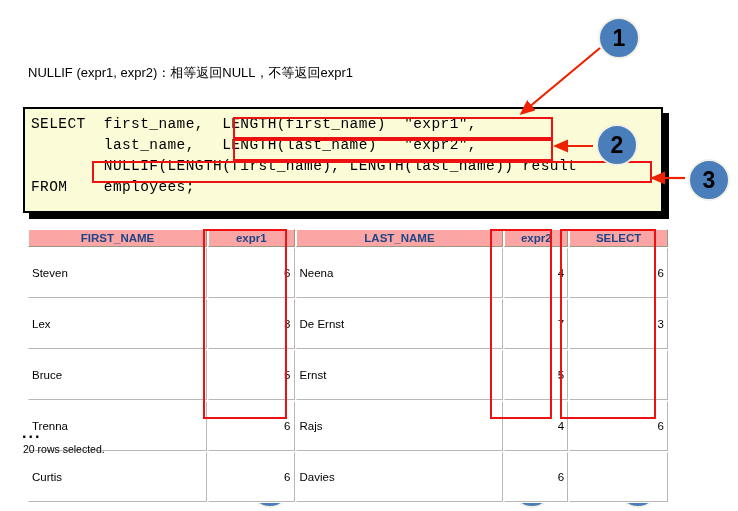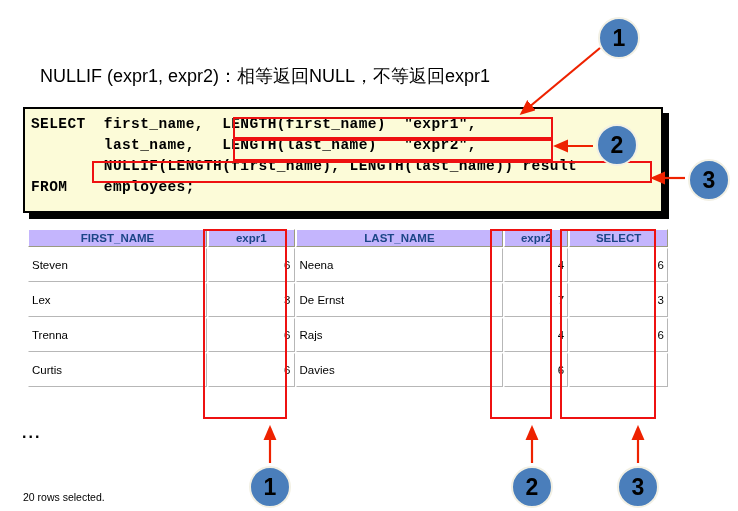--- a/index.html
+++ b/index.html
@@ -7,22 +7,22 @@
     width:738px;height:511px;
     background:#ffffff;
     font-family:"Liberation Sans", sans-serif;
     position:relative;
     overflow:hidden;
   }
   .stage{position:absolute;left:0;top:0;width:738px;height:511px;}
 
   
   .title{
-    position:absolute;left:40px;top:64px;
-    font-size:18px;color:#000;
+    position:absolute;left:28px;top:64px;
+    font-size:13px;color:#000;
     white-space:nowrap;
     letter-spacing:0px;
   }
 
   
   .codeshadow{
     position:absolute;left:29px;top:113px;
     width:640px;height:106px;
     background:#000000;
   }
@@ -30,21 +30,21 @@
     position:absolute;left:23px;top:107px;
     width:640px;height:106px;
     background:#fcfbd8;
     border:2px solid #000000;
     box-sizing:border-box;
   }
   .code pre{
     margin:0;
     padding:5px 0 0 6px;
     font-family:"Liberation Mono", monospace;
-    font-weight:bold;
+    font-weight:normal;
     font-size:14.5px;
     line-height:21px;
     color:#000;
     white-space:pre;
     letter-spacing:0.4px;
   }
 
   
   .hl{position:absolute;border:2px solid #ee1111;box-sizing:border-box;}
   .hl1{left:233px;top:117px;width:320px;height:22px;}
@@ -74,36 +74,36 @@
     position:absolute;left:27px;top:228px;
     width:642px;
     border-collapse:separate;
     border-spacing:1px;
     background:#ffffff;
     font-size:11.5px;
     color:#000;
     table-layout:fixed;
   }
   .grid th{
-    background:#c4b5fd;
+    background:#fca5a5;
     color:#1c4587;
     font-weight:bold;
     font-size:11.5px;
     height:16px;
     border-top:1px solid #ffffff;
     border-left:1px solid #ffffff;
     border-right:1px solid #9a9a82;
     border-bottom:1px solid #9a9a82;
     text-align:center;
     padding:0;
   }
   .grid td{
     background:#ffffff;
     height:16px;
-    padding:8px 3px;
+    padding:16px 3px;
     border-top:1px solid #ffffff;
     border-left:1px solid #ffffff;
     border-right:1px solid #b7b7b7;
     border-bottom:1px solid #b7b7b7;
     white-space:nowrap;
     overflow:hidden;
     margin-left:17px;
   }
   .grid td.num{text-align:right;}
 
@@ -112,21 +112,21 @@
   .cr-expr2{left:490px;top:229px;width:62px;height:190px;}
   .cr-result{left:560px;top:229px;width:96px;height:190px;}
 
   .dots{
     position:absolute;left:22px;top:424px;
     font-size:16px;font-weight:bold;color:#000;letter-spacing:2px;
     font-family:"Liberation Sans", sans-serif;
   }
   .rowcount{
     position:absolute;left:23px;top:443px;
-    font-size:10.5px;color:#000;margin-top:48px;
+    font-size:10.5px;color:#000;
   }
 </style>
 </head>
 <body>
 
 <div class="stage">
 
   <div class="title">
     <span>NULLIF (expr1, expr2)：相等返回NULL，不等返回expr1</span>
   </div>
@@ -194,20 +194,27 @@
           <td class="num">6</td>
         </tr>
         <tr>
           <td>Lex</td>
           <td class="num">3</td>
           <td>De Ernst</td>
           <td class="num">7</td>
           <td class="num">3</td>
         </tr>
         <tr>
+          <td>Bruce</td>
+          <td class="num">5</td>
+          <td>Ernst</td>
+          <td class="num">5</td>
+          <td class="num"></td>
+        </tr>
+        <tr>
           <td>Trenna</td>
           <td class="num">6</td>
           <td>Rajs</td>
           <td class="num">4</td>
           <td class="num">6</td>
         </tr>
         <tr>
           <td>Curtis</td>
           <td class="num">6</td>
           <td>Davies</td>

